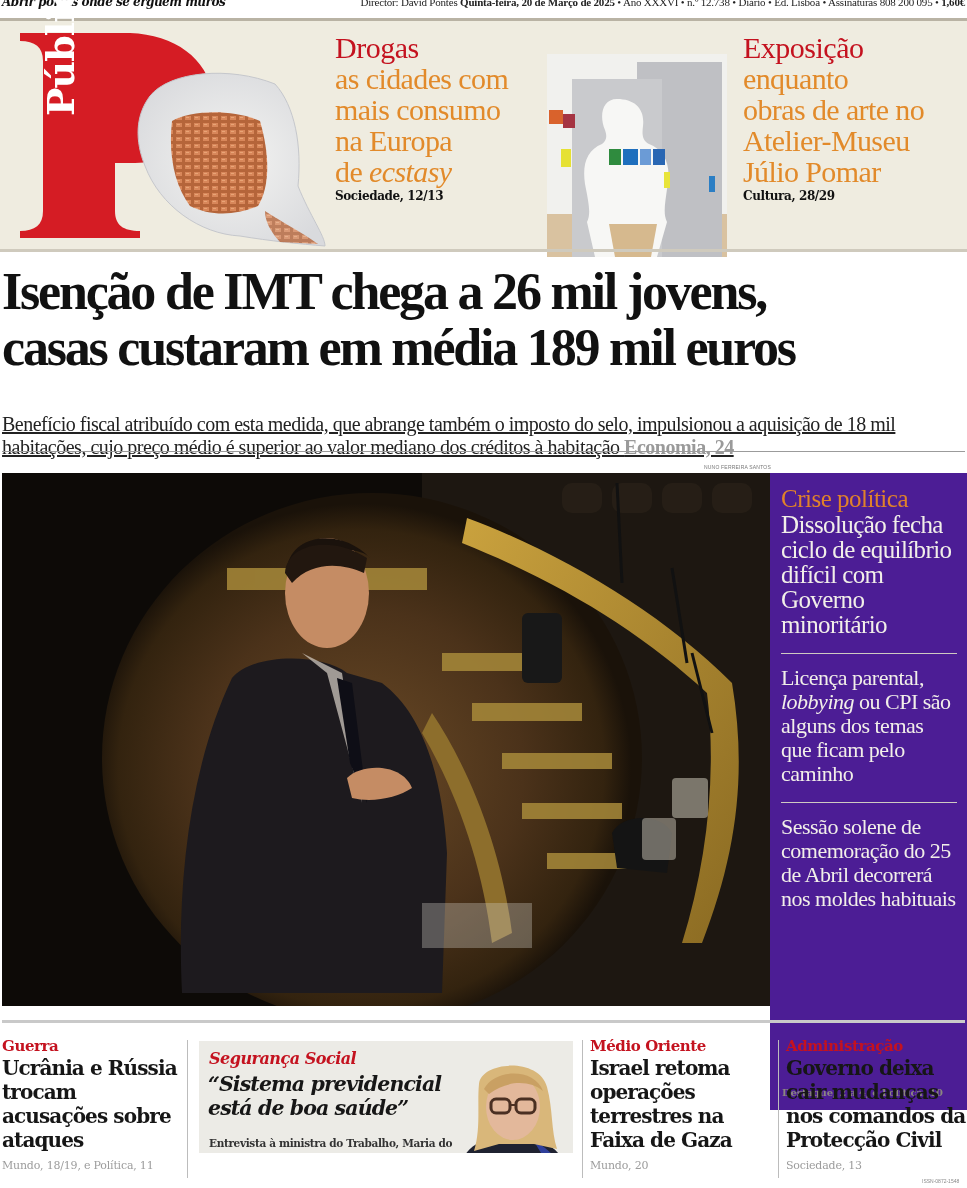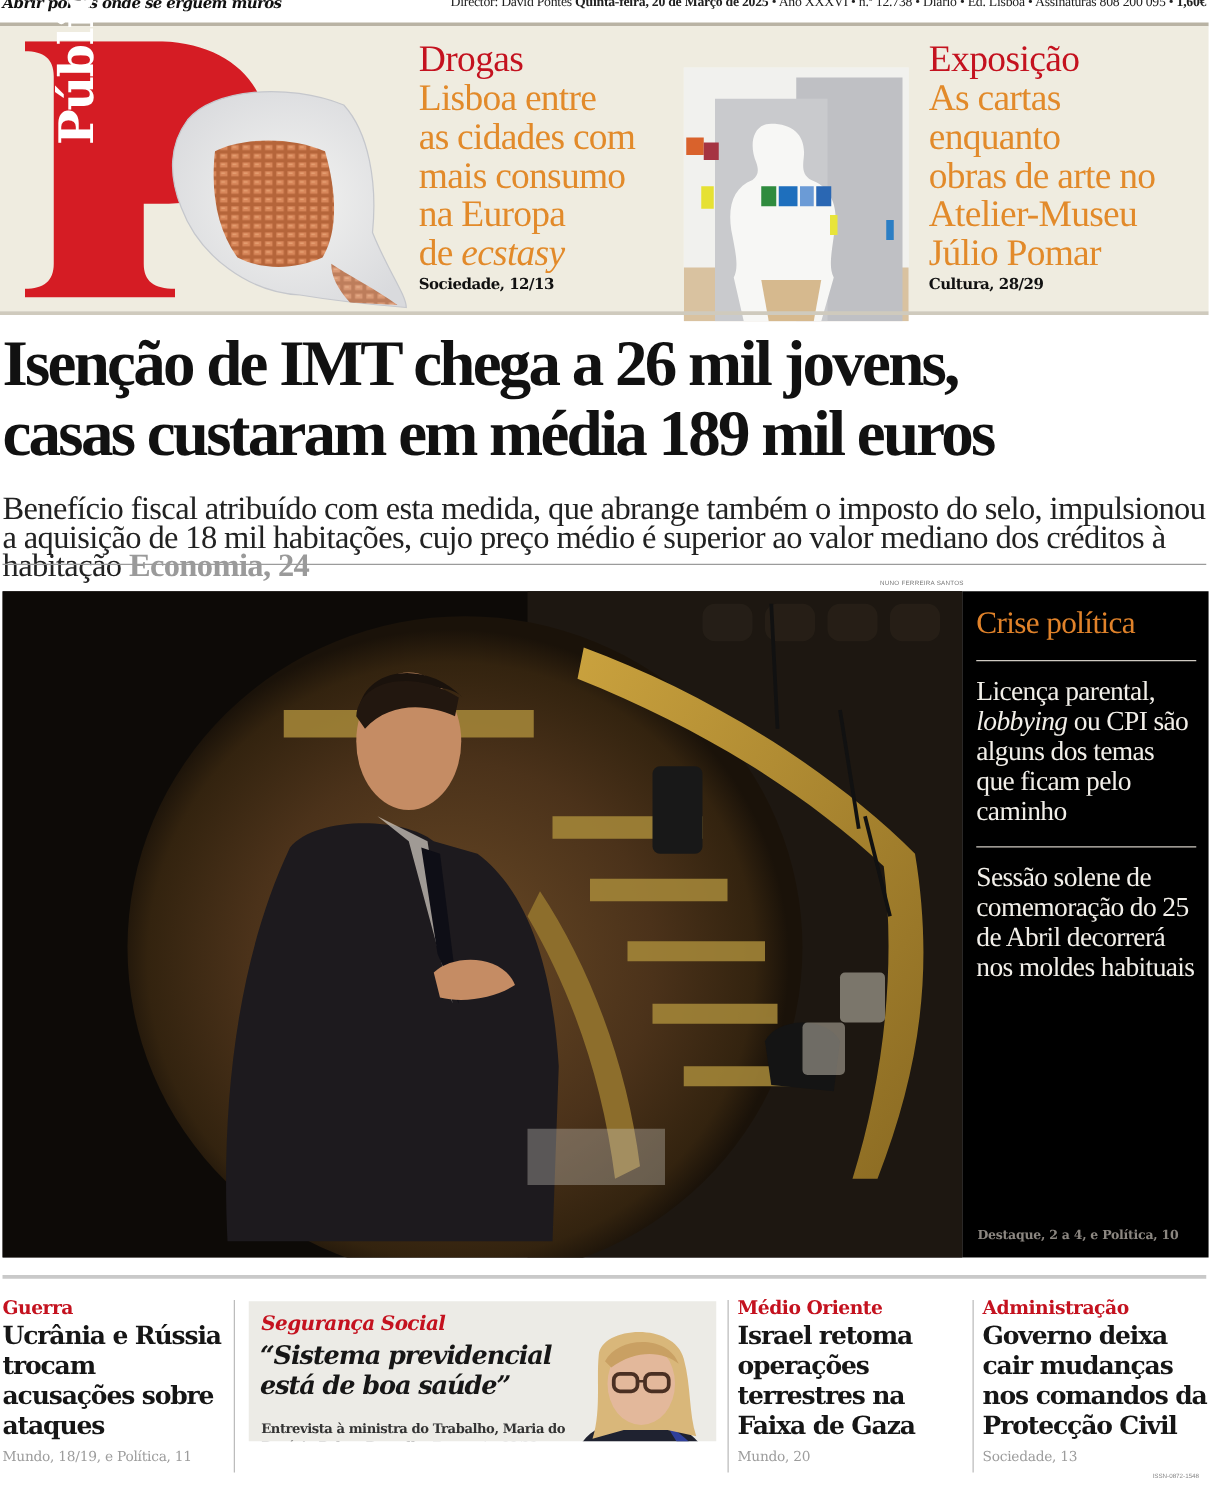--- a/index.html
+++ b/index.html
@@ -26,30 +26,30 @@
   .promo-head { color: #e28a2a; font-size: 30px; display: block; letter-spacing: -0.6px; }
   .promo-head i { font-style: italic; }
   .promo-ref { font-family: "DejaVu Serif", serif; font-weight: bold; font-size: 12px; color: #111; line-height: 14px; display: block; margin-top: 2px; letter-spacing: -0.4px; }
   .promo1 { left: 335px; top: 11px; width: 210px; }
   .promo2 { left: 743px; top: 11px; width: 220px; }
 
   .art { position: absolute; left: 547px; top: 33px; width: 180px; height: 203px; background: #f3f3f1; overflow: hidden; }
 
   
   .headline { position: absolute; left: 2px; top: 264px; width: 965px; font-family: "Liberation Serif", serif; font-weight: bold; font-size: 52px; line-height: 56px; letter-spacing: -2.2px; color: #111; }
-  .standfirst { position: absolute; left: 2px; top: 395px; width: 965px; font-family: "Liberation Serif", serif; font-size: 26px; line-height: 23px; color: #222; letter-spacing: -0.5px; }
+  .standfirst { position: absolute; left: 2px; top: 413px; width: 965px; font-family: "Liberation Serif", serif; font-size: 20px; line-height: 23px; color: #222; letter-spacing: -0.5px; text-decoration: underline; }
   .standfirst .ref { color: #9a9a9a; font-weight: bold; }
   .rule-mid { position: absolute; left: 2px; top: 451px; width: 963px; height: 1px; background: #9b9b9b; }
   .credit { position: absolute; left: 704px; top: 464px; font-family: "Liberation Sans", sans-serif; font-size: 5px; color: #777; letter-spacing: 0.2px; }
 
   
   .photo { position: absolute; left: 2px; top: 473px; width: 768px; height: 533px; background: #0f0c09; overflow: hidden; }
 
   
-  .side { position: absolute; left: 770px; top: 473px; width: 197px; height: 533px; background: #000000; padding: 12px 10px 0 11px; font-family: "Liberation Serif", serif; }
+  .side { position: absolute; left: 770px; top: 473px; width: 197px; height: 637px; background: #4c1d95; padding: 12px 10px 0 11px; font-family: "Liberation Serif", serif; }
   .side-kicker { color: #e0822a; font-size: 25px; line-height: 27px; letter-spacing: -0.5px; display: block; }
   .side-main { color: #f2efe9; font-size: 25px; line-height: 25px; letter-spacing: -0.6px; display: block; }
   .side-rule { height: 1px; background: #cfcac2; margin: 16px 0 12px 0; width: 176px; }
   .side-sub { color: #f2efe9; font-size: 22px; line-height: 24px; letter-spacing: -0.5px; display: block; }
   .side-sub i { font-style: italic; }
   .side-ref { position: absolute; left: 12px; bottom: 12px; color: #8b8680; font-family: "DejaVu Serif", serif; font-weight: bold; font-size: 10px; letter-spacing: -0.2px; }
 
   .rule-bottom { position: absolute; left: 2px; top: 1020px; width: 963px; height: 3px; background: #c9c9c9; }
 
   
@@ -101,21 +101,20 @@
         <rect x="2" y="2" width="3" height="1" fill="#e8a476"></rect>
       </pattern>
     </defs>
     <path d="M20 30 C40 5 100 0 145 18 C165 40 172 80 168 120 C180 150 195 170 195 180 C170 178 140 175 110 170 C70 168 30 140 15 100 C5 75 5 50 20 30 Z" fill="url(#bagg)" stroke="#c5c7cc" stroke-width="1"></path>
     <path d="M42 55 C60 45 100 42 130 55 C140 90 140 120 128 140 C105 150 80 150 60 140 C45 120 38 90 42 55 Z" fill="url(#pills)"></path>
     <path d="M135 145 C150 155 170 165 188 178 L150 176 C140 165 135 155 135 145 Z" fill="url(#pills)" opacity="0.8"></path>
   </svg>
 
   <div class="promo-text promo1">
     <span class="promo-kicker">Drogas</span>
-    <span class="promo-head">Lisboa entre</span>
     <span class="promo-head">as cidades com</span>
     <span class="promo-head">mais consumo</span>
     <span class="promo-head">na Europa</span>
     <span class="promo-head"><span>de </span><i>ecstasy</i></span>
     <span class="promo-ref">Sociedade, 12/13</span>
   </div>
 
   <svg class="art" viewBox="0 0 180 203">
     <rect width="180" height="203" fill="#f1f1ee"></rect>
     <rect x="0" y="160" width="180" height="43" fill="#d9c2a0"></rect>
@@ -129,21 +128,20 @@
     <rect x="2" y="56" width="14" height="14" fill="#d9622c"></rect>
     <rect x="16" y="60" width="12" height="14" fill="#a53442"></rect>
     <rect x="14" y="95" width="10" height="18" fill="#e6e133"></rect>
     <rect x="117" y="118" width="6" height="16" fill="#e8e43a"></rect>
     <rect x="162" y="122" width="6" height="16" fill="#2b7ec4"></rect>
     <path d="M62 170 L110 170 L104 203 L68 203 Z" fill="#d6b98e"></path>
   </svg>
 
   <div class="promo-text promo2">
     <span class="promo-kicker">Exposição</span>
-    <span class="promo-head">As cartas</span>
     <span class="promo-head">enquanto</span>
     <span class="promo-head">obras de arte no</span>
     <span class="promo-head">Atelier-Museu</span>
     <span class="promo-head">Júlio Pomar</span>
     <span class="promo-ref">Cultura, 28/29</span>
   </div>
 </div>
 <div class="promo-rule"></div>
 
 <h1 class="headline">
@@ -200,20 +198,21 @@
   <path d="M335 205 L350 210 L365 330 L348 290 Z" fill="#0e0e16"></path>
   <ellipse cx="325" cy="120" rx="42" ry="55" fill="#c58c64"></ellipse>
   <path d="M285 95 C290 60 340 55 368 85 C360 75 330 72 300 90 Z" fill="#1a120c"></path>
   <path d="M283 100 C285 70 330 62 365 85 L362 100 C340 90 310 88 290 110 Z" fill="#22170f"></path>
   <path d="M345 305 C360 290 400 290 410 315 C395 325 370 330 350 325 Z" fill="#c58c64"></path>
   <rect x="420" y="430" width="110" height="45" fill="#cfcbc3" opacity="0.35"></rect>
 </svg>
 
 <aside class="side">
   <span class="side-kicker">Crise política</span>
+  <span class="side-main">Dissolução fecha ciclo de equilíbrio difícil com Governo minoritário</span>
   <div class="side-rule"></div>
   <span class="side-sub"><span>Licença parental, </span><i>lobbying</i><span> ou CPI são alguns dos temas que ficam pelo caminho</span></span>
   <div class="side-rule"></div>
   <span class="side-sub">Sessão solene de comemoração do 25 de Abril decorrerá nos moldes habituais</span>
   <span class="side-ref">Destaque, 2 a 4, e Política, 10</span>
 </aside>
 
 <div class="rule-bottom"></div>
 
 <article class="story s1">

